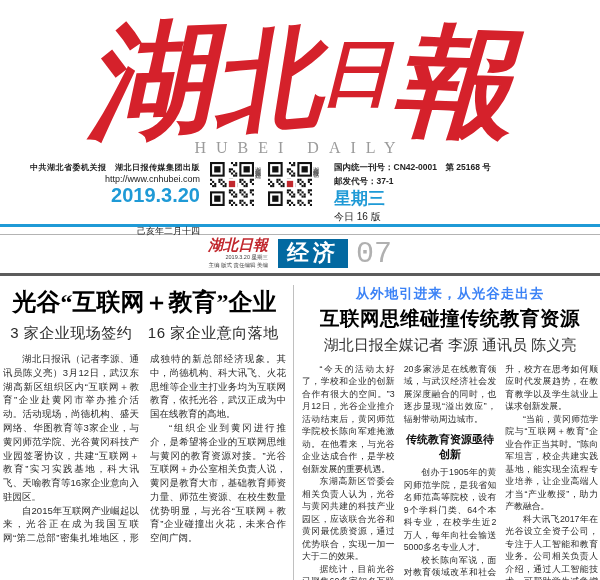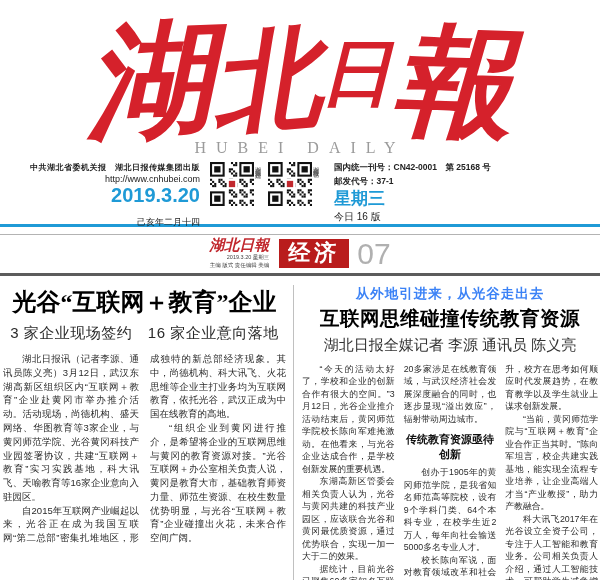--- a/index.html
+++ b/index.html
@@ -15,40 +15,40 @@
   .mh-char:nth-child(3){ font-size:72px;  vertical-align:26px; }
   .mh-char:nth-child(4){ font-size:122px; transform:rotate(2deg); }
   .mh-sub { position:absolute; bottom:1px; left:0; right:0; font-family:"Liberation Serif", serif; font-size:16px; letter-spacing:10px; color:#9b9b9b; }
 
   
   .info-bar { display:flex; align-items:flex-start; padding:4px 0 0 14px; height:64px; }
   .info-left { width:186px; text-align:right; color:#222; }
   .info-left .l1 { font-size:8px; font-weight:bold; letter-spacing:.5px; }
   .info-left .l2 { font-size:9px; margin-top:1px; }
   .info-left .date { font-size:20px; font-weight:bold; color:#1f9ad6; line-height:1.05; margin-top:1px; }
-  .info-left .lunar { font-size:9px; margin-top:10px; }
+  .info-left .lunar { font-size:9px; margin-top:19px; }
   .qr-group { display:flex; margin-left:10px; }
   .qr-unit { display:flex; margin-right:7px; }
   .qr-box { width:44px; height:44px; }
   .qr-caption { writing-mode:vertical-rl; font-size:6px; color:#555; line-height:1; margin-left:1px; letter-spacing:1px; height:44px; }
   .info-right { margin-left:8px; text-align:left; color:#222; }
   .info-right .l1 { font-size:8.5px; font-weight:bold; }
   .info-right .l2 { font-size:8.5px; font-weight:bold; margin-top:2px; }
   .info-right .weekday { font-size:17px; font-weight:bold; color:#1f9ad6; line-height:1.15; margin-top:1px; }
   .info-right .edition { font-size:10px; margin-top:1px; }
   .blue-rule { height:3px; background:#1f9ad6; margin-top:2px; }
 
   
   .section-bar { margin-top:7px; border-top:1px solid #b3b3b3; border-bottom:3px solid #5c5c5c; padding:3px 0 4px; display:flex; justify-content:center; align-items:center; }
   .sb-logo-block { text-align:right; margin-right:10px; }
   .sb-logo { font-family:"Liberation Serif", serif; font-style:italic; font-weight:900; color:#c1272d; font-size:15px; line-height:1; }
   .sb-dateline { font-size:5.5px; color:#444; margin-top:1px; }
   .sb-credits { font-size:5.5px; color:#444; margin-top:1px; }
-  .sb-section { background:#b91c1c; color:#fff; font-size:22px; font-weight:bold; padding:2px 9px; letter-spacing:4px; line-height:1.1; }
-  .sb-pageno { font-size:30px; color:#b0b0b0; font-weight:400; margin-left:8px; line-height:1; font-family:Liberation Sans, sans-serif; }
+  .sb-section { background:#0369a1; color:#fff; font-size:22px; font-weight:bold; padding:2px 9px; letter-spacing:4px; line-height:1.1; }
+  .sb-pageno { font-size:30px; color:#b0b0b0; font-weight:400; margin-left:8px; line-height:1; font-family:Liberation Mono, monospace; }
 
   
   .main { display:flex; padding-top:9px; }
   .left-col { width:294px; padding:2px 7px 0 3px; border-right:1px solid #c0c0c0; }
   .right-col { flex:1; padding:0 2px 0 8px; }
 
   .la-h1 { font-family:"Liberation Serif", serif; font-weight:900; font-size:24px; text-align:center; color:#000; line-height:1.3; letter-spacing:0; }
   .la-h2 { font-family:"Liberation Serif", serif; font-weight:900; font-size:24px; text-align:center; color:#000; line-height:1.25; }
   .la-sub { font-size:15px; color:#2a2a2a; text-align:center; margin-top:6px; letter-spacing:.5px; }
   .la-body { margin-top:9px; height:196px; overflow:hidden; column-count:2; column-gap:11px; }

